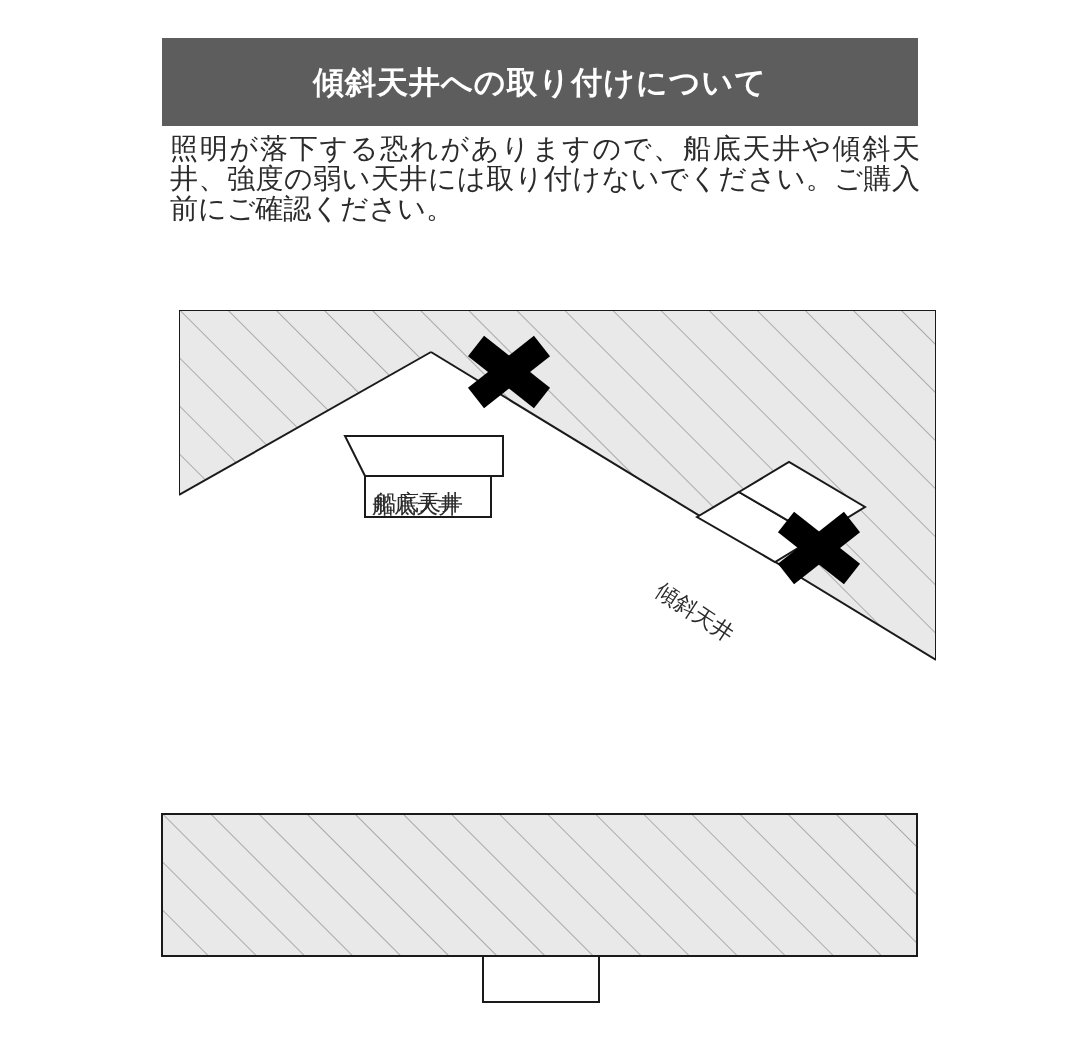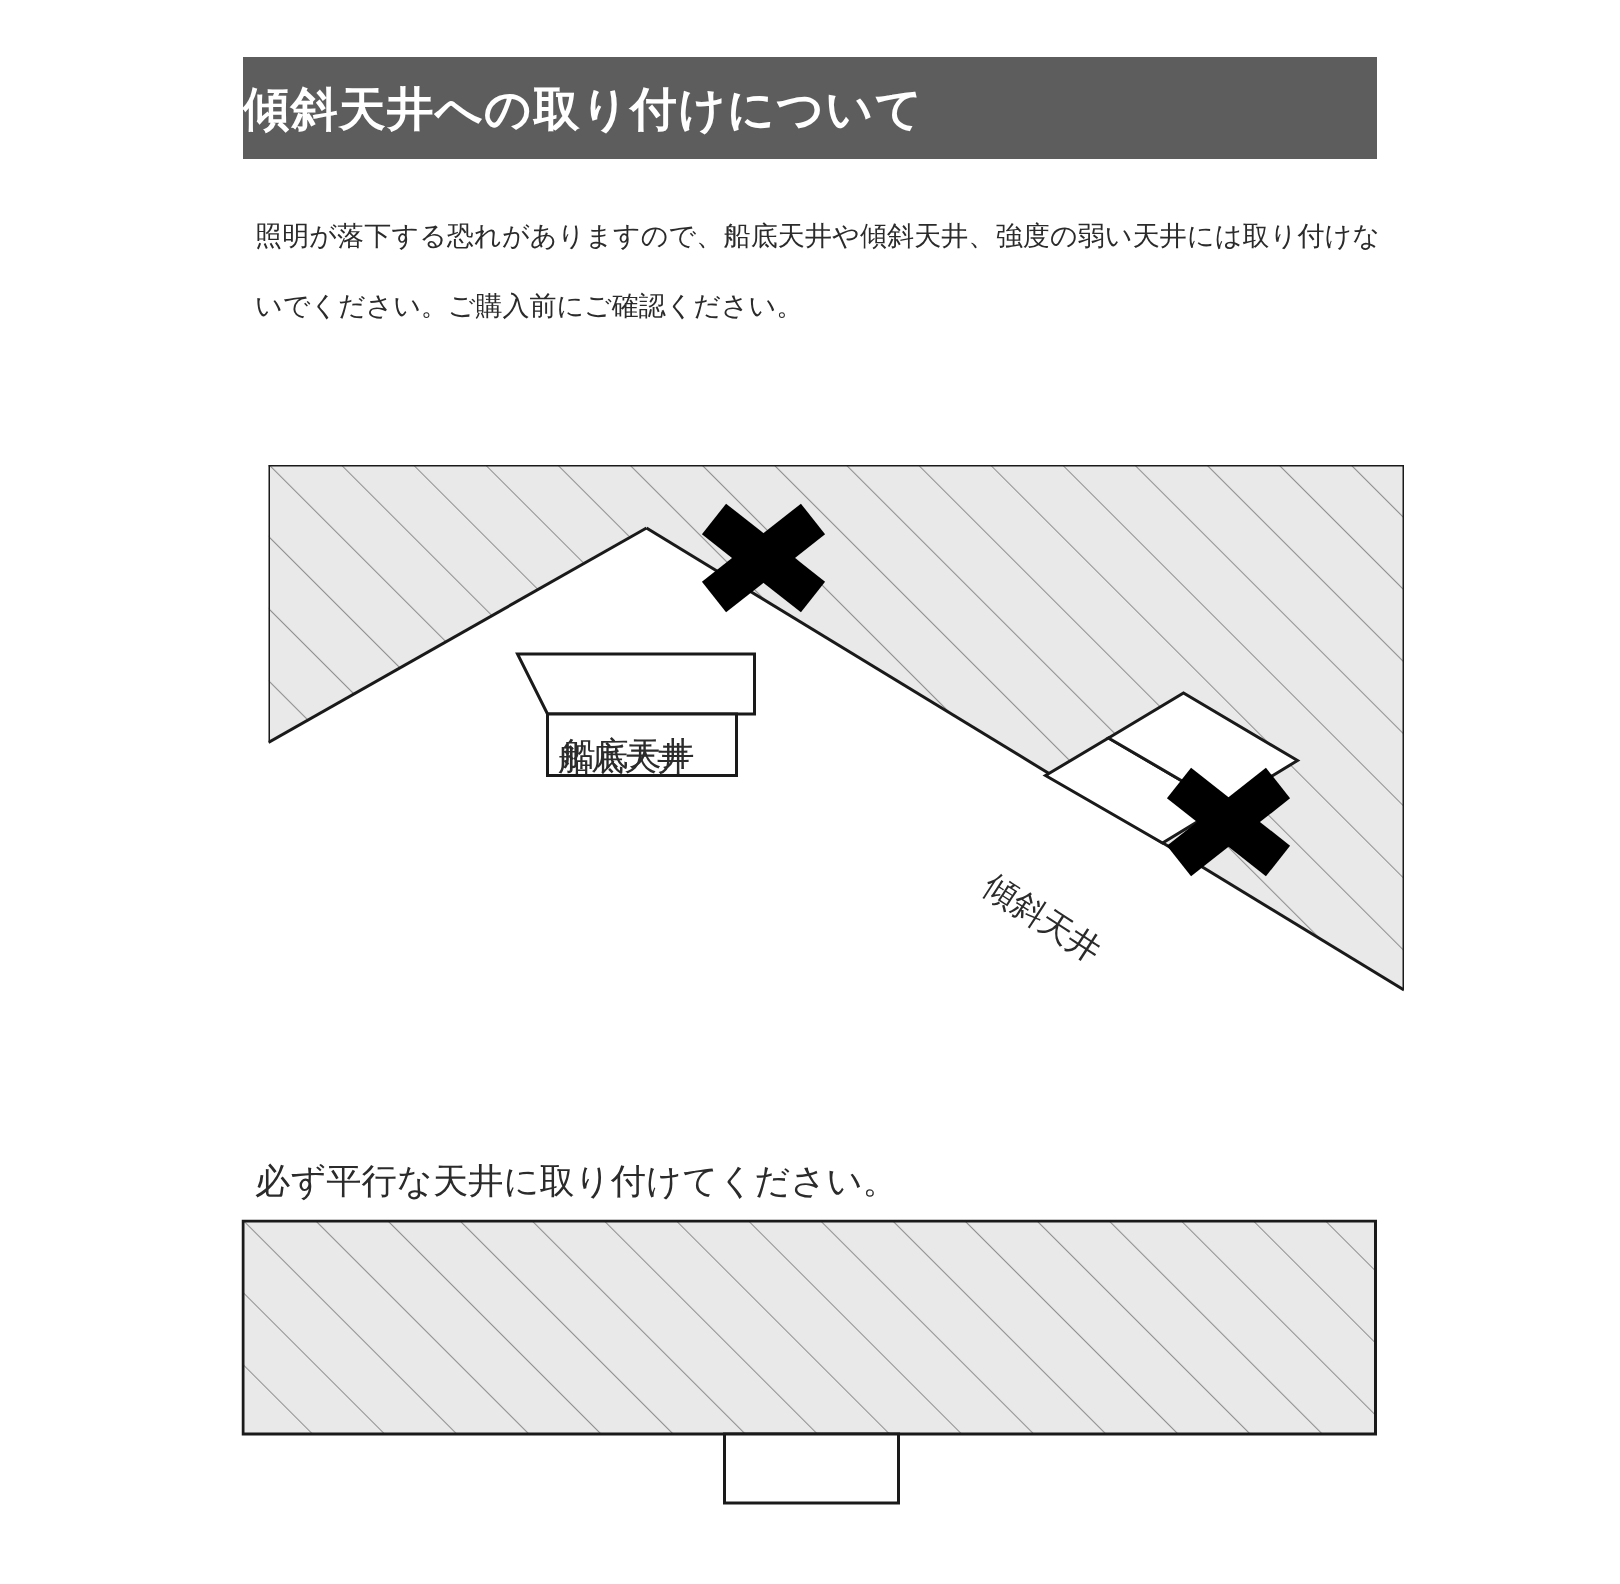--- a/index.html
+++ b/index.html
@@ -22,43 +22,43 @@
     width: 1080px;
     height: 1056px;
   }
 
   
   .header-band {
     position: absolute;
     left: 162px;
     top: 38px;
     width: 756px;
-    height: 68px;
+    height: 88px;
     background: #5d5d5d;
     display: flex;
     align-items: center;
-    justify-content: flex-start;
+    justify-content: center;
   }
   .header-title {
     color: #ffffff;
     font-size: 31px;
     font-weight: bold;
     letter-spacing: 1px;
     line-height: 1;
     white-space: nowrap;
   }
 
   
   .intro {
     position: absolute;
     left: 170px;
     top: 134px;
     width: 750px;
-    font-size: 18px;
-    line-height: 47px;
+    font-size: 28px;
+    line-height: 30px;
     color: #2b2b2b;
     text-align: justify;
     text-justify: inter-ideograph;
   }
 
   
   .fig1 {
     position: absolute;
     left: 179px;
     top: 310px;
@@ -143,21 +143,20 @@
       <g>
         <line x1="607" y1="212" x2="673" y2="264" stroke="#000000" stroke-width="26" stroke-linecap="butt"></line>
         <line x1="673" y1="212" x2="607" y2="264" stroke="#000000" stroke-width="26" stroke-linecap="butt"></line>
       </g>
     </svg>
 
     <div style="position:absolute; left:193px; top:181px; font-size:22px; color:#2b2b2b; white-space:nowrap;">船底天井</div>
     <div style="position:absolute; left:487px; top:266px; font-size:22px; color:#2b2b2b; white-space:nowrap; transform:rotate(33deg); transform-origin: left top;">傾斜天井</div>
   </div>
 
-  <div class="mid-caption">必ず平行な天井に取り付けてください。</div>
 
   <div class="fig2">
     <svg width="757" height="192" viewBox="0 0 757 192" xmlns="http://www.w3.org/2000/svg">
       <defs>
         <pattern id="hatchB" width="34" height="34" patternTransform="rotate(-45 0 0)" patternUnits="userSpaceOnUse">
           <rect width="34" height="34" fill="#e9e9e9"></rect>
           <line x1="0" y1="0" x2="0" y2="34" stroke="#8f8f8f" stroke-width="1.4"></line>
         </pattern>
       </defs>
       <rect x="1" y="1" width="755" height="142" fill="url(#hatchB)" stroke="#1a1a1a" stroke-width="2"></rect>

